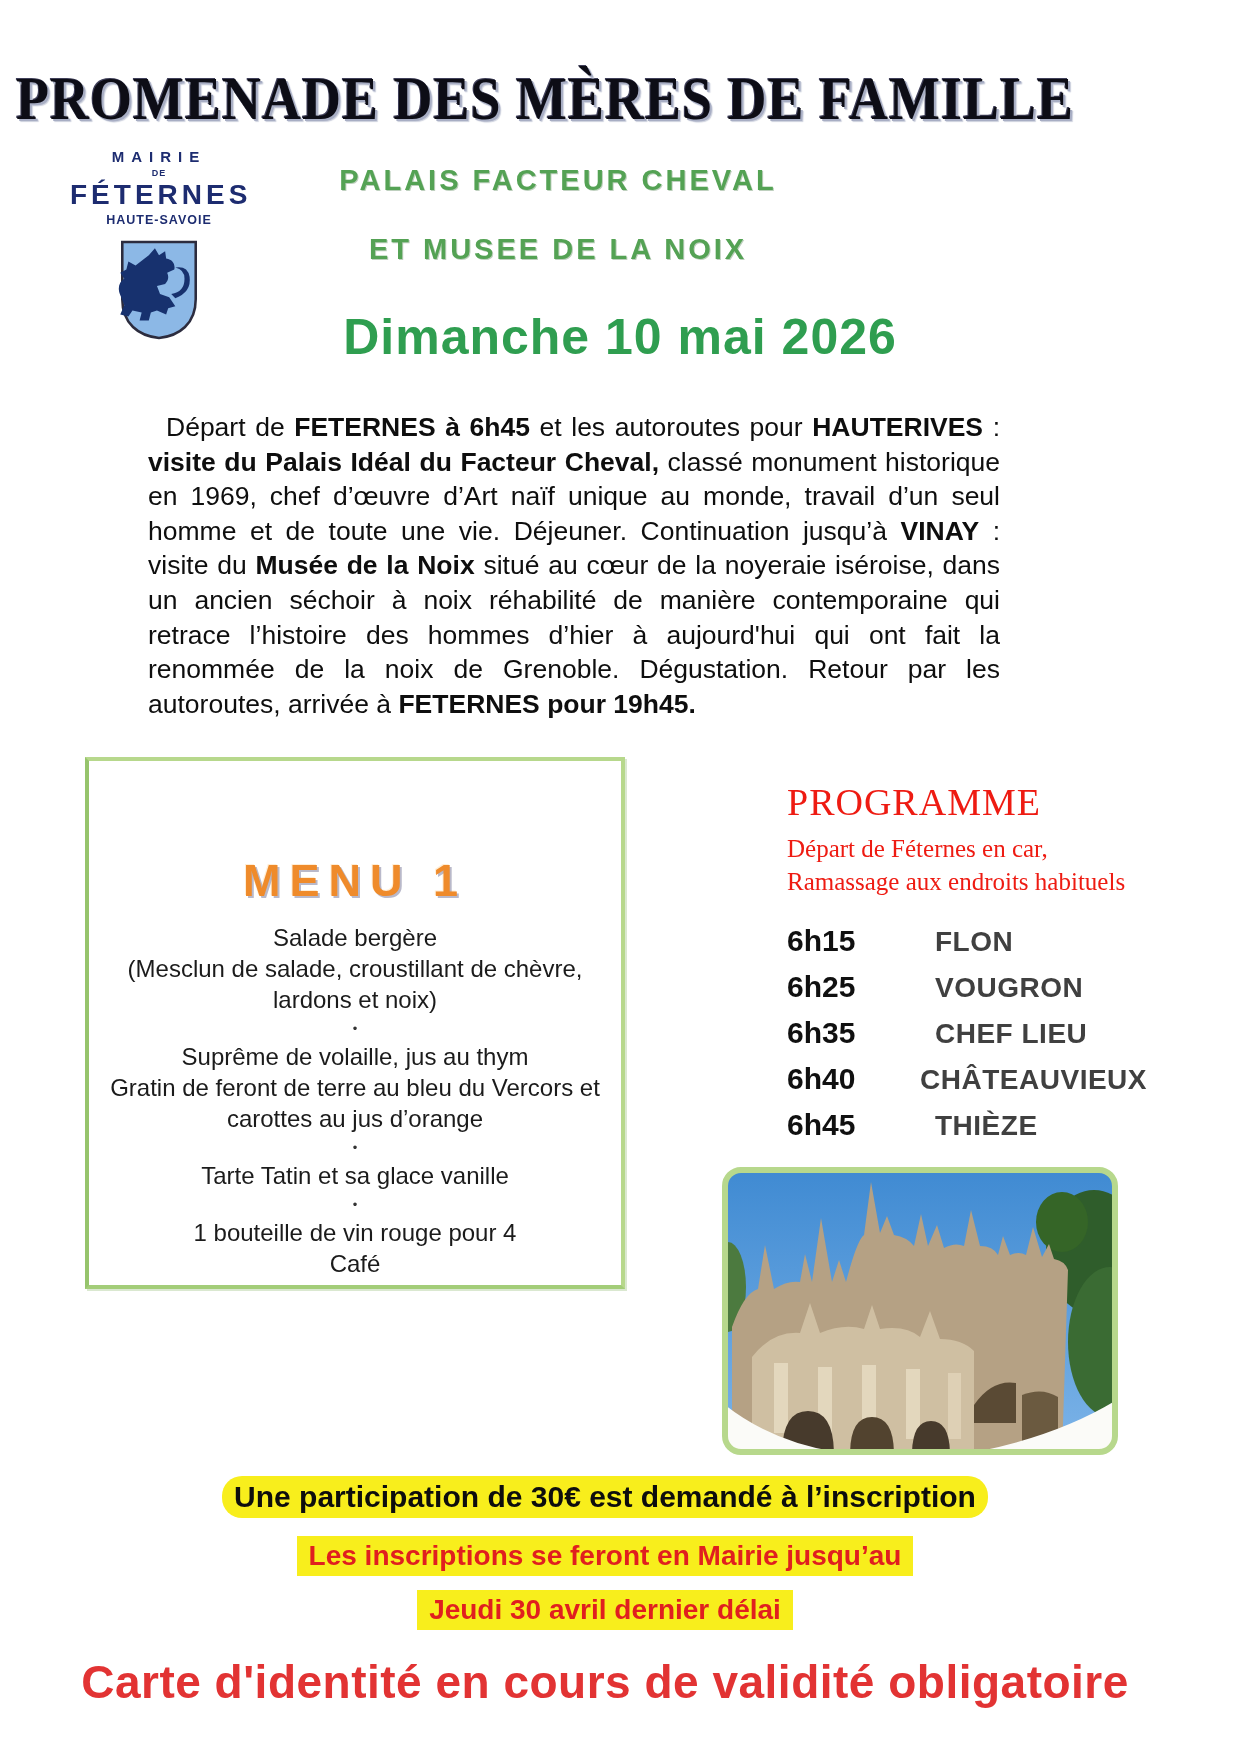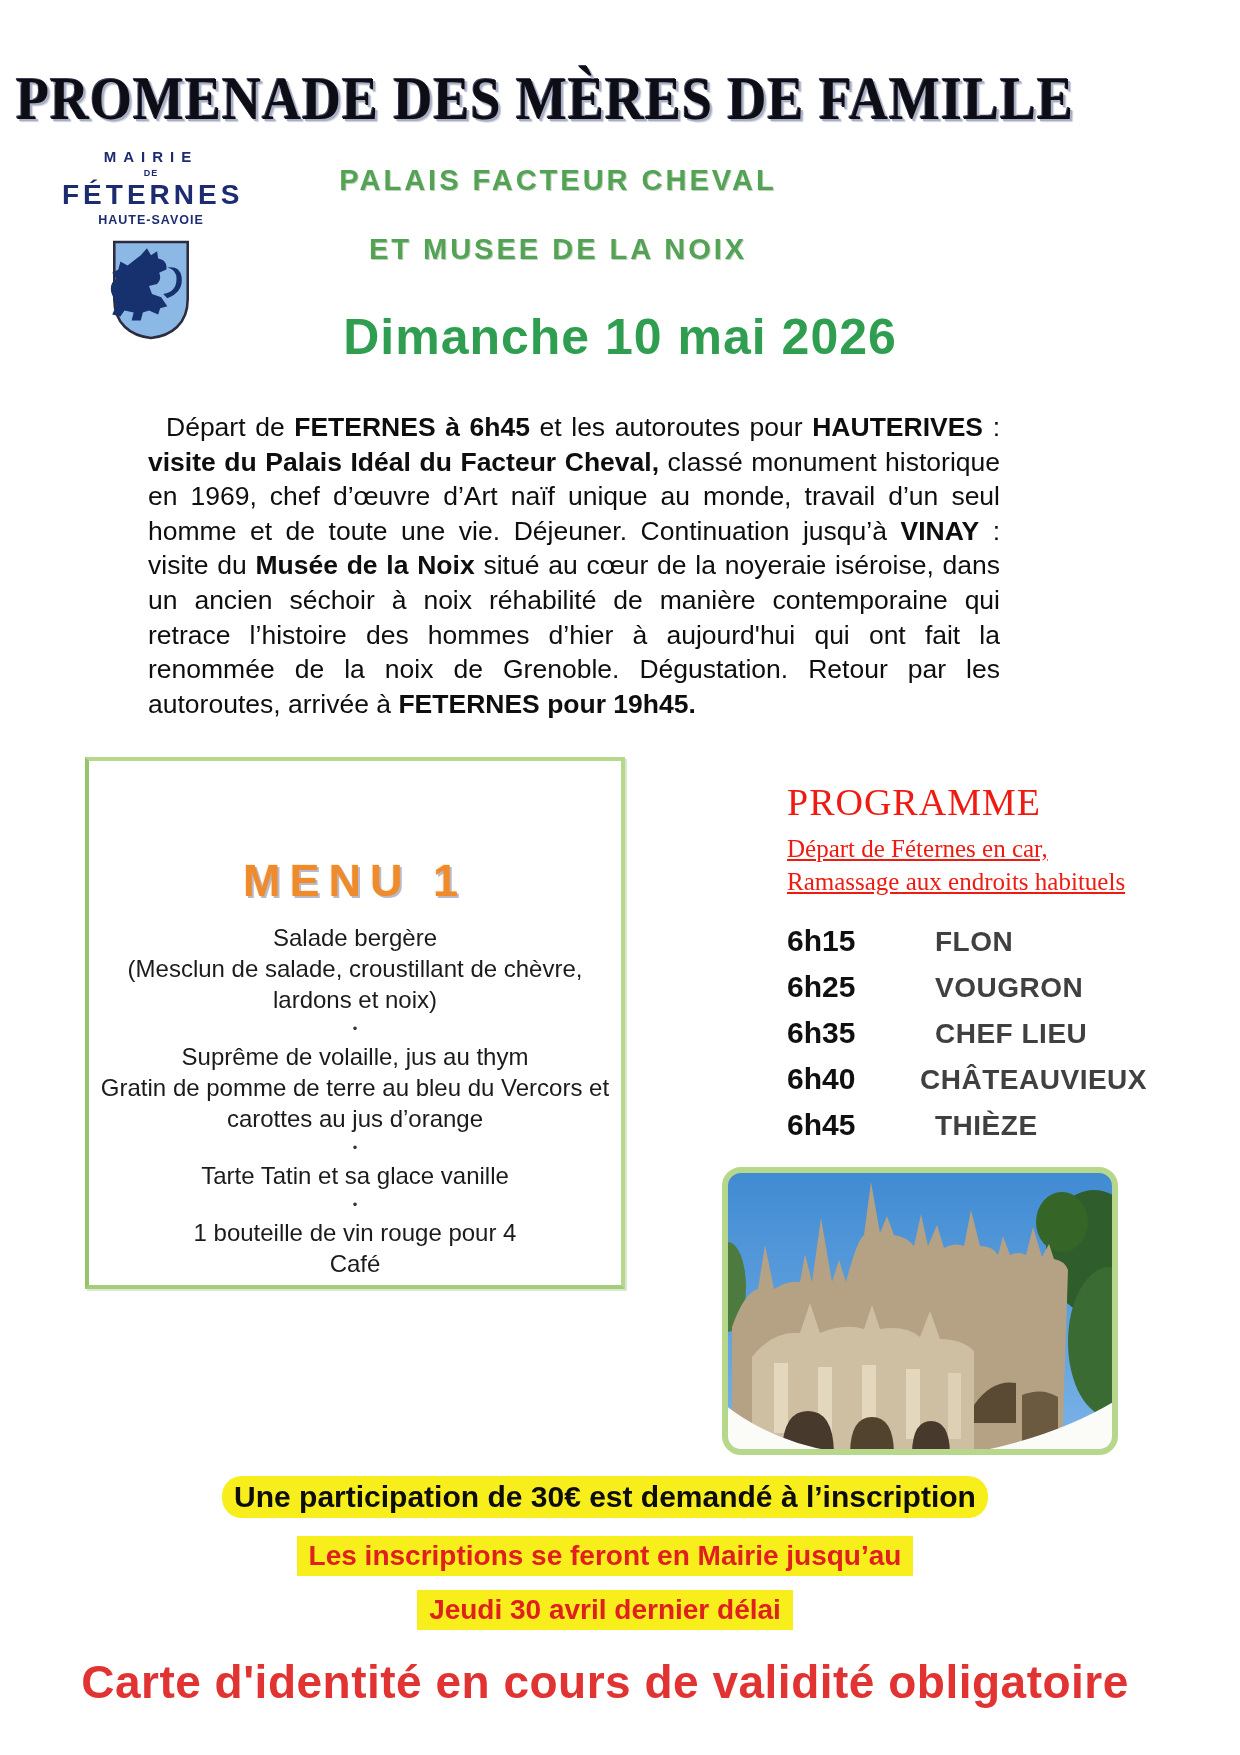--- a/index.html
+++ b/index.html
@@ -9,21 +9,21 @@
   }
   
   .title{
     position:absolute;top:64px;left:0;width:1090px;text-align:center;
     font-family:"Liberation Serif",serif;font-weight:bold;font-size:54px;
     letter-spacing:1px;color:#0d0d16;
     text-shadow:2px 2px 0 #a8aec4,3px 3px 1px #ccd0dd,-1px -1px 0 #40405a;
     transform:scaleY(1.12);transform-origin:top;white-space:nowrap;
   }
   
-  .logo{position:absolute;left:62px;top:148px;width:178px;text-align:center;color:#1d2c70;}
+  .logo{position:absolute;left:70px;top:148px;width:178px;text-align:center;color:#1d2c70;}
   .logo-mairie{font-size:15px;font-weight:bold;letter-spacing:7px;}
   .logo-de{font-size:9px;font-weight:bold;margin-top:3px;letter-spacing:1px;}
   .logo-commune{font-size:28px;font-weight:bold;letter-spacing:4px;margin-top:1px;white-space:nowrap;}
   .logo-dep{font-size:12.5px;font-weight:bold;letter-spacing:1px;margin-top:2px;}
   .shield{display:block;margin:12px auto 0;width:82px;height:102px;}
   
   .heading1,.heading2{
     position:absolute;left:0;width:1116px;text-align:center;
     font-weight:bold;font-size:29px;letter-spacing:3px;color:#54a254;
     text-shadow:1px 1px 0 rgba(70,120,70,.35);white-space:nowrap;
@@ -56,21 +56,21 @@
   .menu-line{font-size:24px;line-height:31px;color:#1b1b1b;}
   .menu-line.first{margin-top:15px;}
   .menu-line.dot{font-size:13px;line-height:15px;margin:6px 0 5px;color:#333;}
   
   .prog{position:absolute;left:787px;top:780px;width:360px;}
   .prog-title{
     font-family:"Liberation Serif",serif;color:#ee1b12;font-size:38px;
     letter-spacing:1px;white-space:nowrap;
   }
   .prog-sub{font-family:"Liberation Serif",serif;color:#ee1b12;font-size:25px;
-    line-height:33px;margin-top:8px;white-space:nowrap;text-decoration:underline;}
+    line-height:33px;margin-top:8px;white-space:nowrap;}
   .stops{margin-top:26px;}
   .stop-row{display:flex;align-items:flex-end;margin-bottom:12px;white-space:nowrap;}
   .stop-time{width:108px;font-weight:bold;font-size:30px;color:#101010;}
   .stop-place{margin-left:40px;font-weight:bold;font-size:28px;letter-spacing:.5px;color:#404040;}
   
   .photo{position:absolute;left:722px;top:1167px;width:396px;height:288px;}
   
   .footer-line{position:absolute;left:0;width:1210px;text-align:center;white-space:nowrap;}
   .f1{top:1476px;}
   .f2{top:1536px;}
@@ -106,21 +106,21 @@
 
   <p class="intro"><span>Départ de </span><span class="b">FETERNES à 6h45</span><span> et les autoroutes pour </span><span class="b">HAUTERIVES</span><span> : </span><span class="b">visite du Palais Idéal du Facteur Cheval,</span><span> classé monument historique en 1969, chef d’œuvre d’Art naïf unique au monde, travail d’un seul homme et de toute une vie. Déjeuner. Continuation jusqu’à </span><span class="b">VINAY</span><span> : visite du </span><span class="b">Musée de la Noix</span><span> situé au cœur de la noyeraie iséroise, dans un ancien séchoir à noix réhabilité de manière contemporaine qui retrace l’histoire des hommes d’hier à aujourd'hui qui ont fait la renommée de la noix de Grenoble. Dégustation. Retour par les autoroutes, arrivée à </span><span class="b">FETERNES pour 19h45.</span></p>
 
   <div class="menu-box">
     <div class="menu-title">MENU 1</div>
     <div class="menu-line first">Salade bergère</div>
     <div class="menu-line">(Mesclun de salade, croustillant de chèvre,</div>
     <div class="menu-line">lardons et noix)</div>
     <div class="menu-line dot">•</div>
     <div class="menu-line">Suprême de volaille, jus au thym</div>
-    <div class="menu-line">Gratin de pomme de terre au bleu du Vercors et</div>
+    <div class="menu-line">Gratin de feront de terre au bleu du Vercors et</div>
     <div class="menu-line">carottes au jus d’orange</div>
     <div class="menu-line dot">•</div>
     <div class="menu-line">Tarte Tatin et sa glace vanille</div>
     <div class="menu-line dot">•</div>
     <div class="menu-line">1 bouteille de vin rouge pour 4</div>
     <div class="menu-line">Café</div>
   </div>
 
   <div class="prog">
     <div class="prog-title">PROGRAMME</div>

